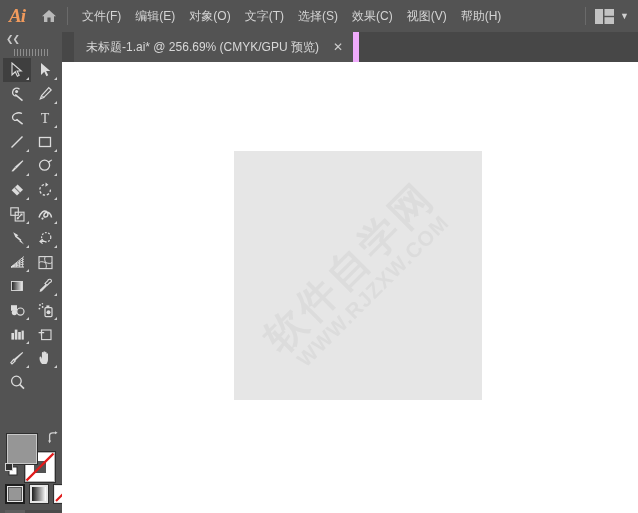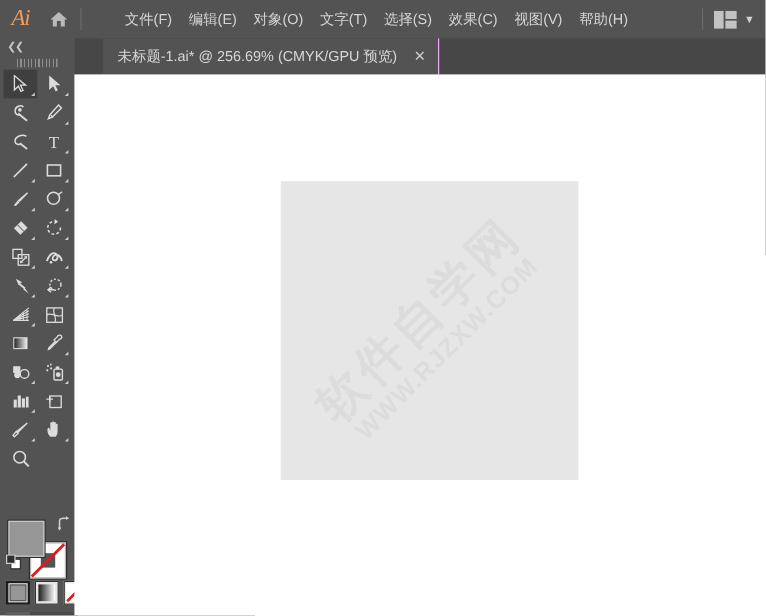--- a/index.html
+++ b/index.html
@@ -11,42 +11,42 @@
   }
   #app{position:relative;width:638px;height:513px;background:#535353;overflow:hidden;}
 
   
   .menubar{
     position:absolute;left:0;top:0;width:638px;height:32px;
     background:#535353;display:flex;align-items:center;
   }
   .ai-logo{
     width:34px;height:32px;display:flex;align-items:center;justify-content:center;
-    color:#f29b5d;font-size:19px;font-weight:normal;font-style:italic;
+    color:#f29b5d;font-size:19px;font-weight:bold;font-style:italic;
     font-family:"Liberation Serif","DejaVu Serif",serif;letter-spacing:-1px;
   }
   .home-btn{width:30px;height:32px;display:flex;align-items:center;justify-content:center;}
   .sep-v{width:1px;height:18px;background:#6a6a6a;margin:0 7px 0 3px;}
-  .menu-items{display:flex;margin-left:22px;}
+  .menu-items{display:flex;}
   .menu-item{
     color:#d4d4d4;font-size:12px;padding:3px 7px;white-space:nowrap;cursor:default;
   }
   .mb-right{position:absolute;right:6px;top:0;height:32px;display:flex;align-items:center;}
   .ws-icon{display:flex;align-items:center;justify-content:center;width:22px;height:22px;}
   .chev{color:#d0d0d0;font-size:9px;margin-left:5px;margin-right:3px;}
 
   
   .tabbar{
     position:absolute;left:62px;top:32px;width:576px;height:30px;
     background:#474747;
   }
   .doc-tab{
-    position:absolute;left:24px;top:0;height:30px;background:#535353;
+    position:absolute;left:12px;top:0;height:30px;background:#535353;
     display:flex;align-items:center;padding:0 8px 0 12px;box-sizing:border-box;
-    border-right:1px solid #f0abfc;
+    border-right:6px solid #f0abfc;
   }
   .doc-tab-label{color:#d8d8d8;font-size:12px;white-space:nowrap;}
   .tab-close{
     margin-left:12px;color:#cccccc;font-size:12px;width:14px;height:14px;
     display:flex;align-items:center;justify-content:center;cursor:default;
   }
 
   
   .toolpanel{
     position:absolute;left:0;top:32px;width:62px;height:481px;background:#535353;

